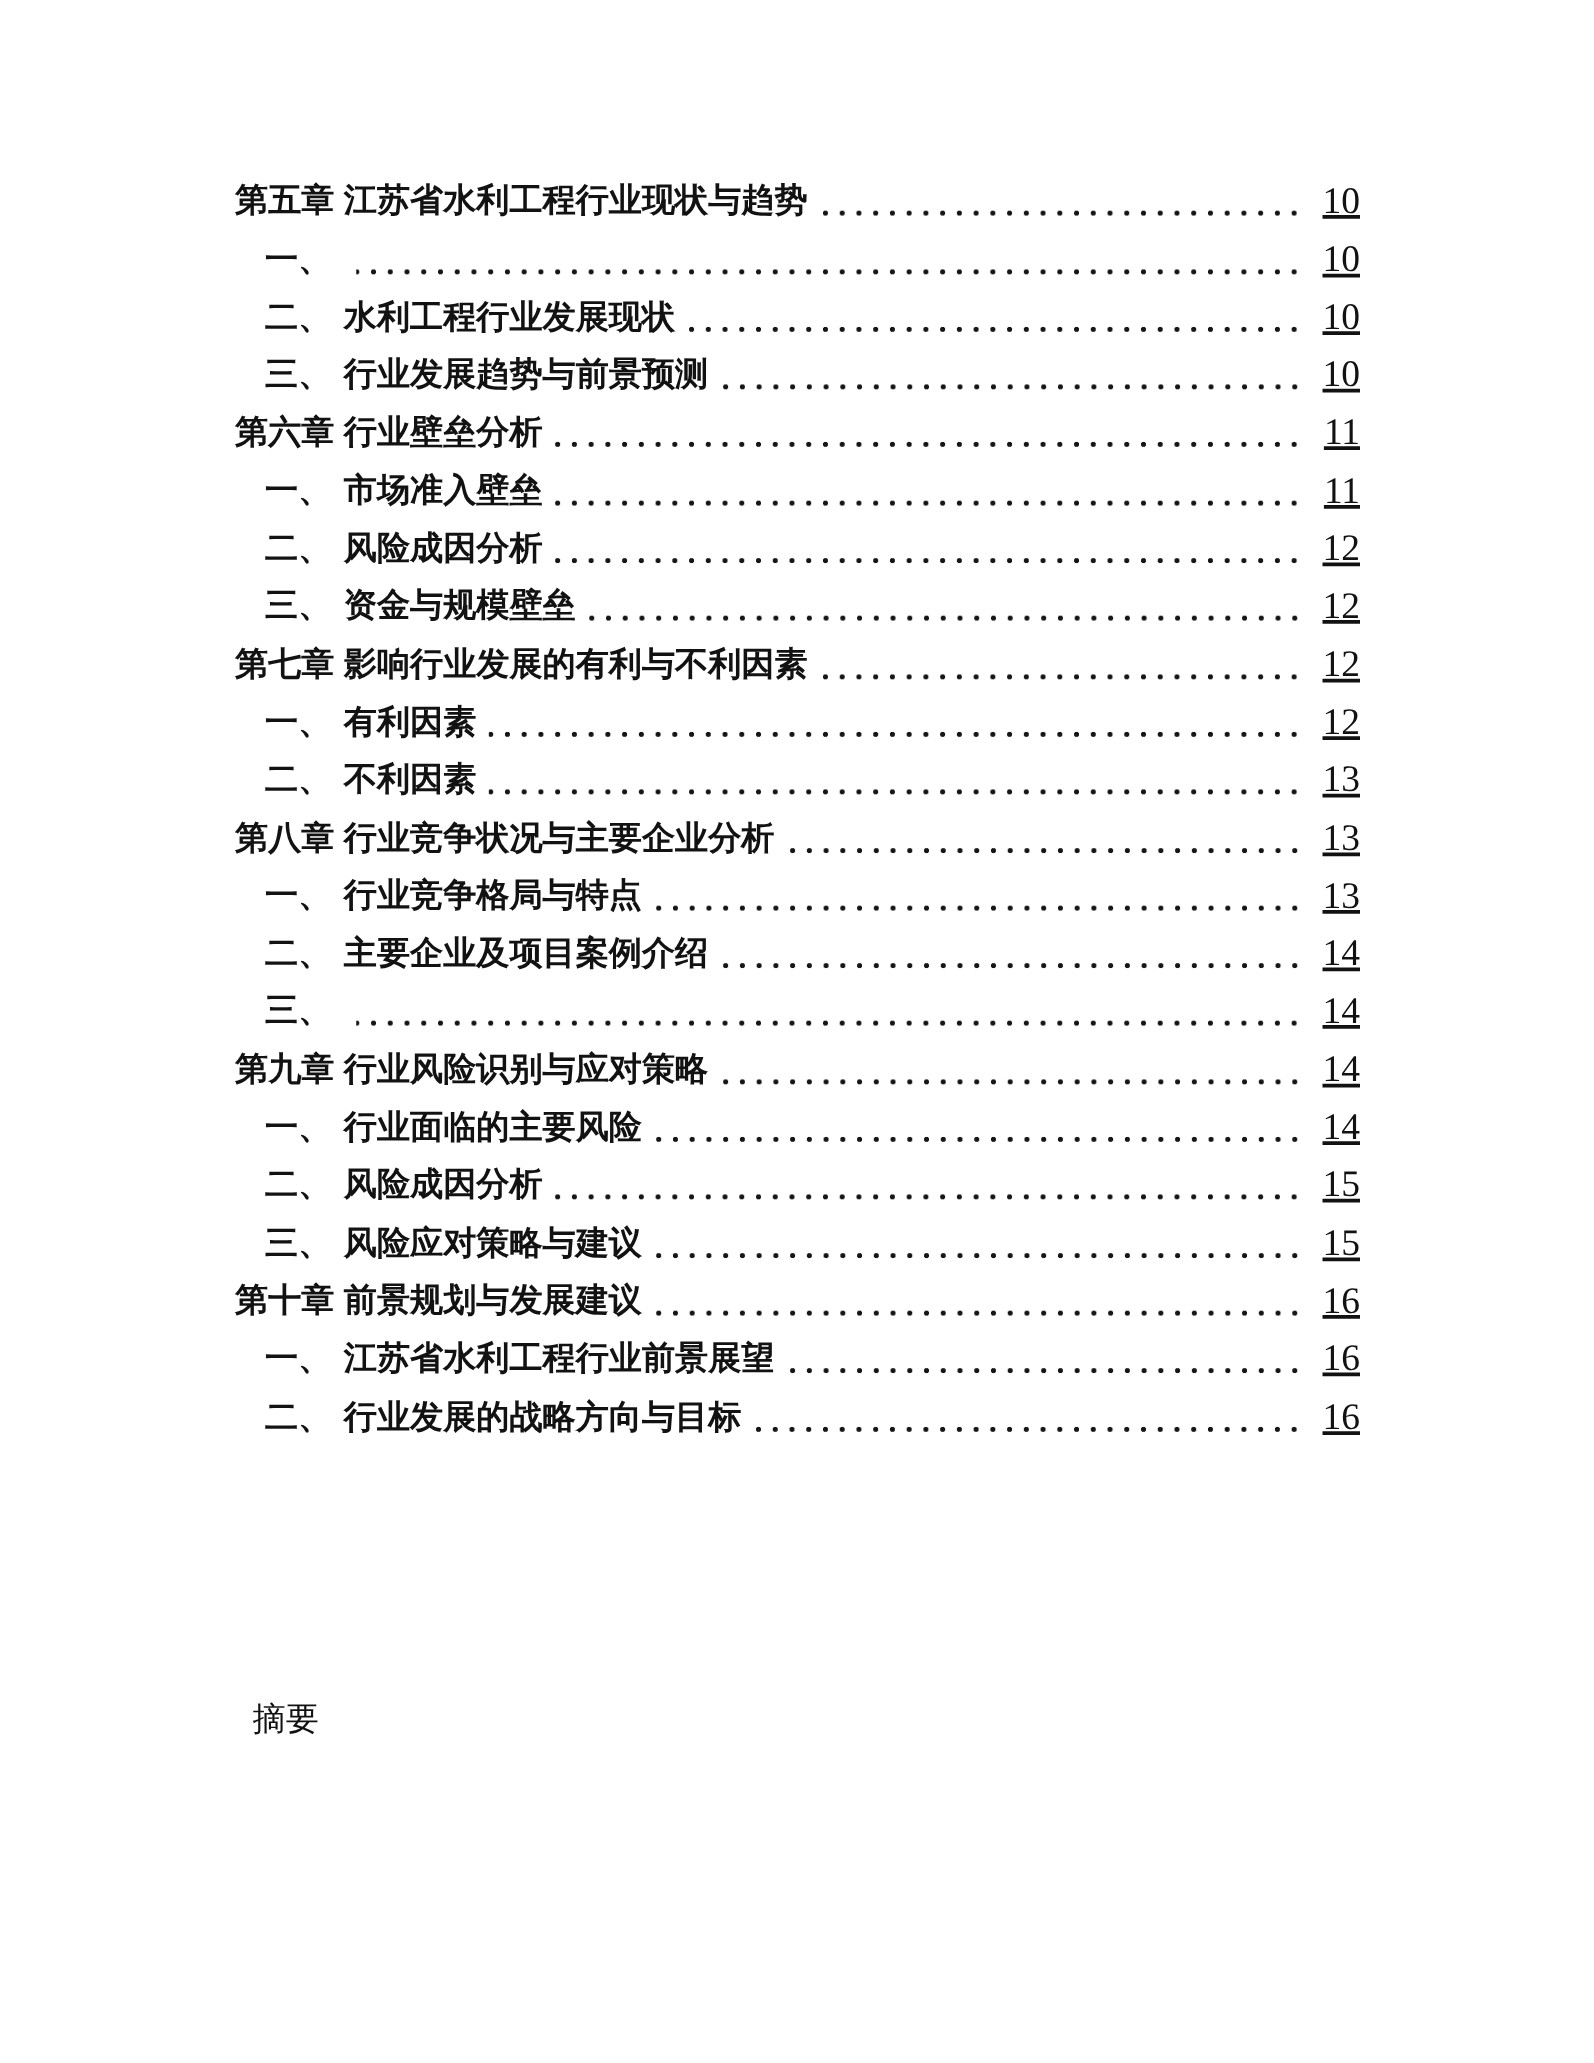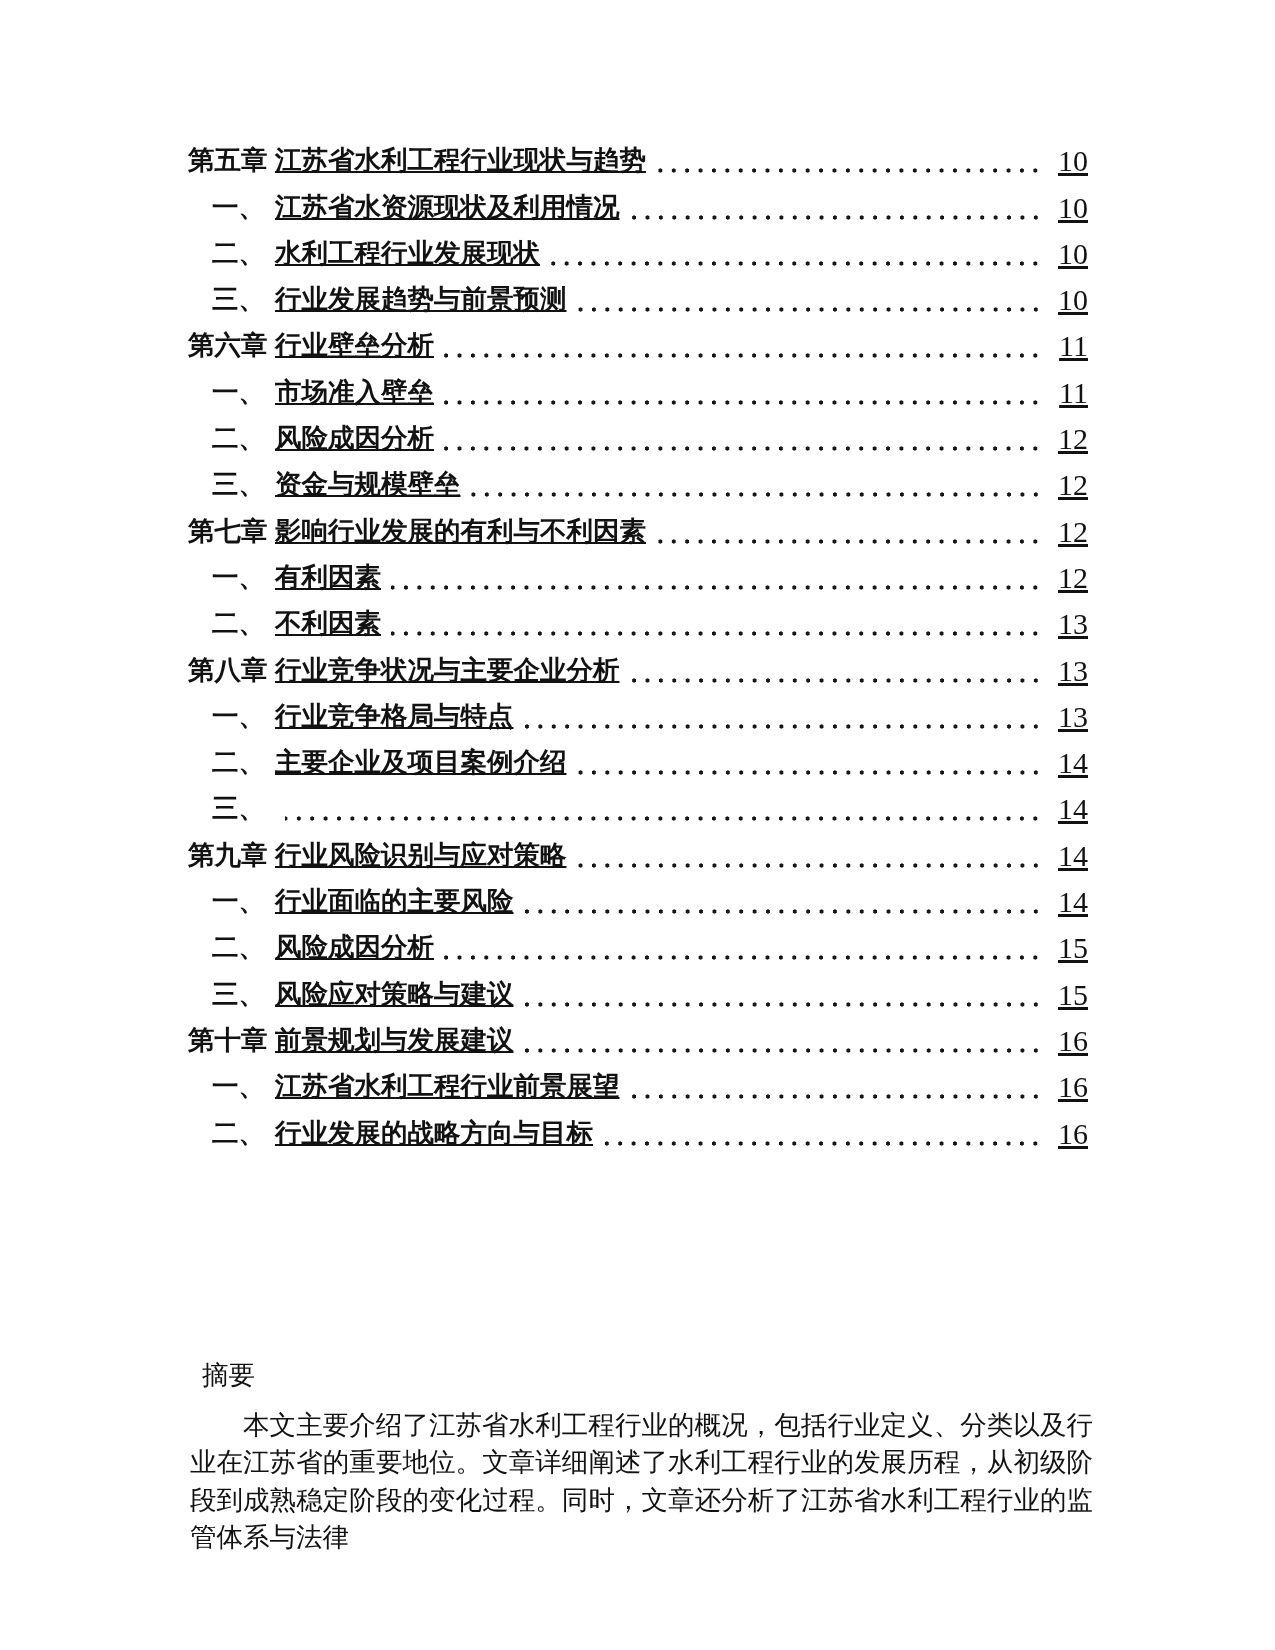--- a/index.html
+++ b/index.html
@@ -39,21 +39,20 @@
   .toc-row.sub {
     padding-left: 24px;
   }
   .toc-num {
     flex: 0 0 auto;
   }
   .toc-row.chapter .toc-num { width: 87px; }
   .toc-row.sub .toc-num { width: 63px; }
   .toc-title {
     flex: 0 0 auto;
-    text-decoration: underline;
   }
   .toc-dots {
     flex: 1 1 auto;
     height: 7px;
     margin: 0 6px 4px 10px;
     background-image: radial-gradient(circle, #161616 1.9px, transparent 2.3px);
     background-size: 13.4px 7px;
     background-repeat: repeat-x;
     background-position: right center;
   }
@@ -91,21 +90,20 @@
 
   <div class="toc" id="toc">
       <div class="toc-row chapter">
         <span class="toc-num">第五章</span>
         <span class="toc-title">江苏省水利工程行业现状与趋势</span>
         <span class="toc-dots"></span>
         <span class="toc-page">10</span>
       </div>
       <div class="toc-row sub">
         <span class="toc-num">一、</span>
-        <span class="toc-title">江苏省水资源现状及利用情况</span>
         <span class="toc-dots"></span>
         <span class="toc-page">10</span>
       </div>
       <div class="toc-row sub">
         <span class="toc-num">二、</span>
         <span class="toc-title">水利工程行业发展现状</span>
         <span class="toc-dots"></span>
         <span class="toc-page">10</span>
       </div>
       <div class="toc-row sub">
@@ -218,16 +216,15 @@
       <div class="toc-row sub">
         <span class="toc-num">二、</span>
         <span class="toc-title">行业发展的战略方向与目标</span>
         <span class="toc-dots"></span>
         <span class="toc-page">16</span>
       </div>
     </div>
 
   <div class="abstract">
     <p class="abstract-heading">摘要</p>
-    <p class="abstract-paragraph">本文主要介绍了江苏省水利工程行业的概况，包括行业定义、分类以及行业在江苏省的重要地位。文章详细阐述了水利工程行业的发展历程，从初级阶段到成熟稳定阶段的变化过程。同时，文章还分析了江苏省水利工程行业的监管体系与法律</p>
   </div>
 
 </div>
 
 </body></html>

